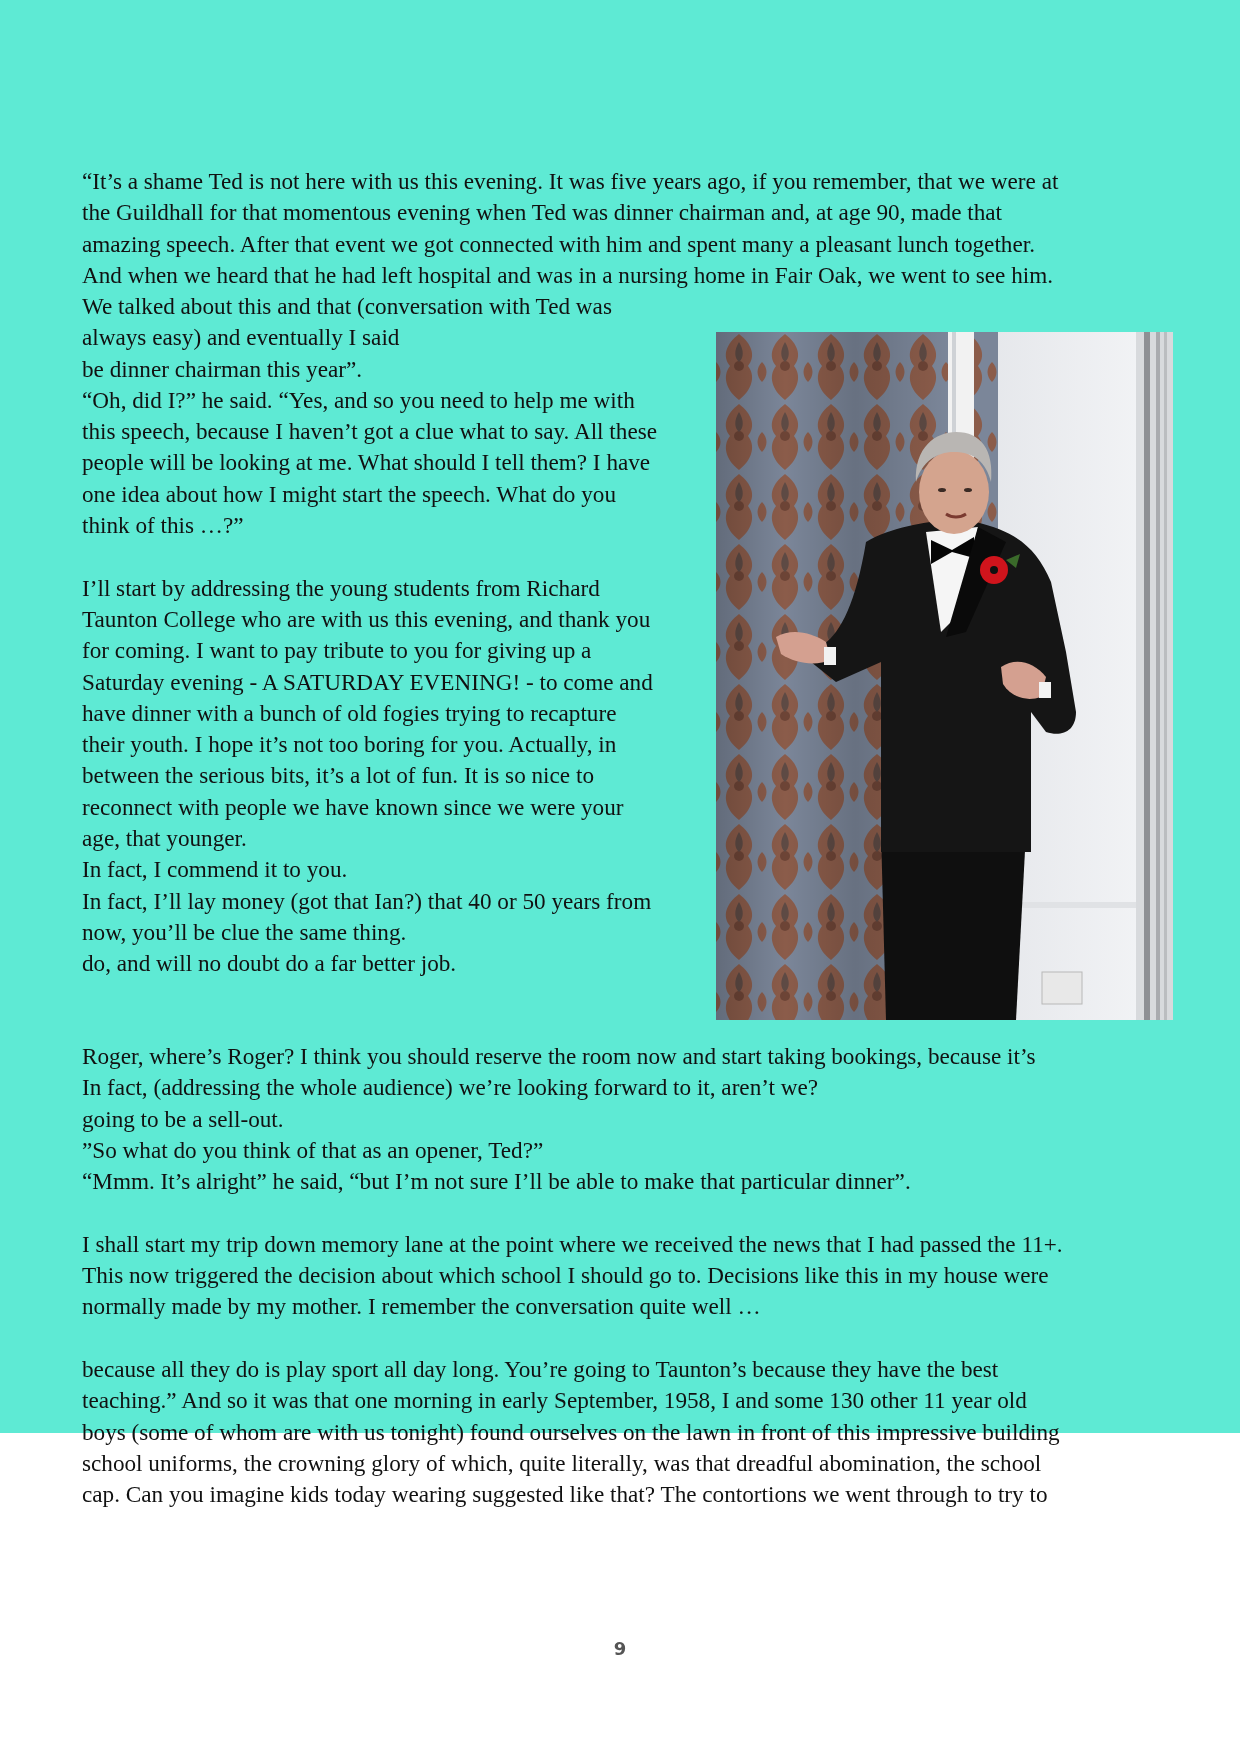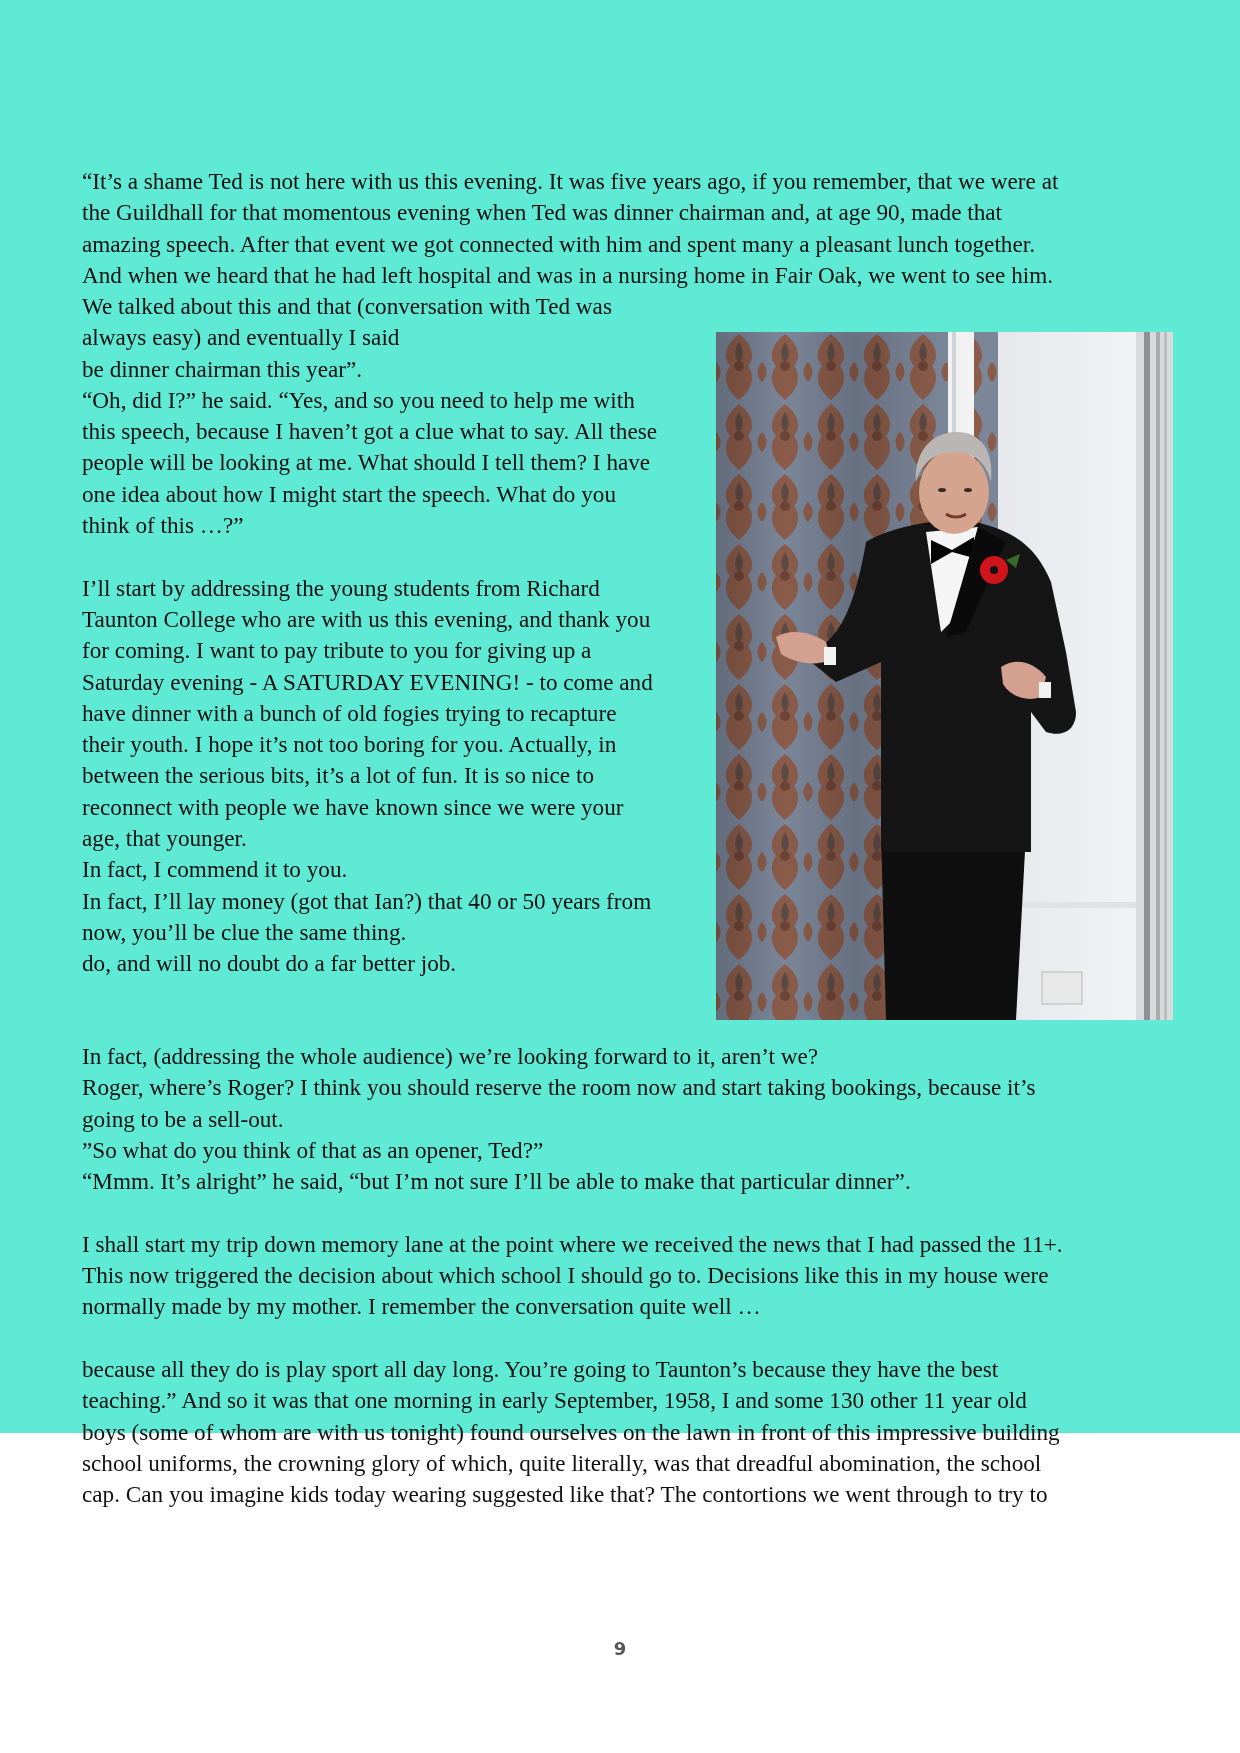--- a/index.html
+++ b/index.html
@@ -162,22 +162,22 @@
       <rect x="108" y="315" width="12" height="18" fill="#f2f2f2"></rect>
       <rect x="323" y="350" width="12" height="16" fill="#f2f2f2"></rect>
 
       <circle cx="278" cy="238" r="14" fill="#d0141c"></circle>
       <circle cx="278" cy="238" r="4" fill="#111111"></circle>
       <path d="M290 228 L304 222 L300 236 Z" fill="#3a6a2a"></path>
     </svg>
   </div>
 
   <div class="text-block" id="block-bottom">
+      <span class="line">Roger, where’s Roger? I think you should reserve the room now and start taking bookings, because it’s</span>
       <span class="line">In fact, (addressing the whole audience) we’re looking forward to it, aren’t we?</span>
-      <span class="line">Roger, where’s Roger? I think you should reserve the room now and start taking bookings, because it’s</span>
       <span class="line">going to be a sell-out.</span>
       <span class="line">”So what do you think of that as an opener, Ted?”</span>
       <span class="line">“Mmm. It’s alright” he said, “but I’m not sure I’ll be able to make that particular dinner”.</span>
       <span class="blank"></span>
       <span class="line">I shall start my trip down memory lane at the point where we received the news that I had passed the 11+.</span>
       <span class="line">This now triggered the decision about which school I should go to. Decisions like this in my house were</span>
       <span class="line">normally made by my mother. I remember the conversation quite well …</span>
       <span class="blank"></span>
       <span class="line">because all they do is play sport all day long. You’re going to Taunton’s because they have the best</span>
       <span class="line">teaching.”  And so it was that one morning in early September, 1958, I and some 130 other 11 year old</span>

